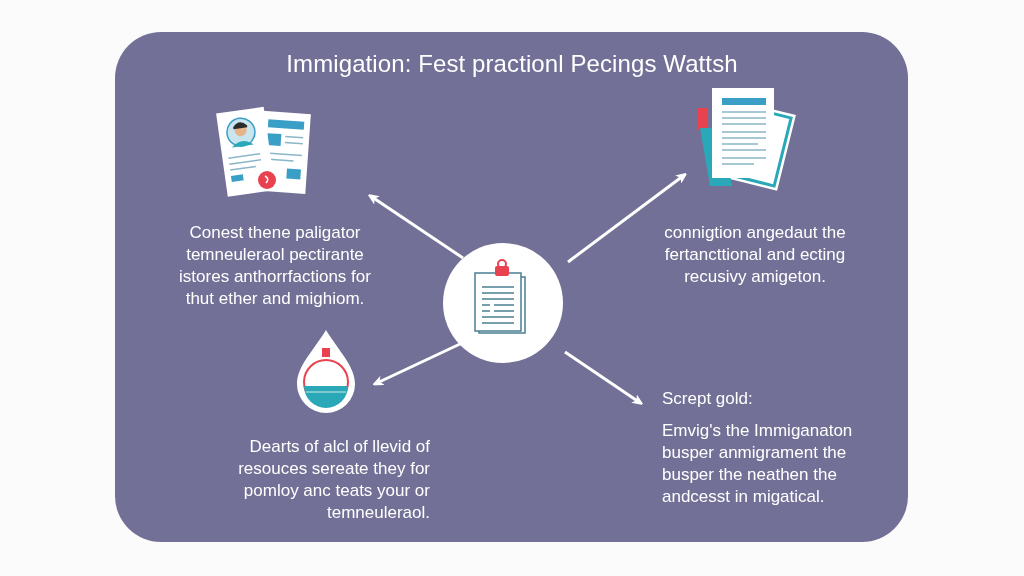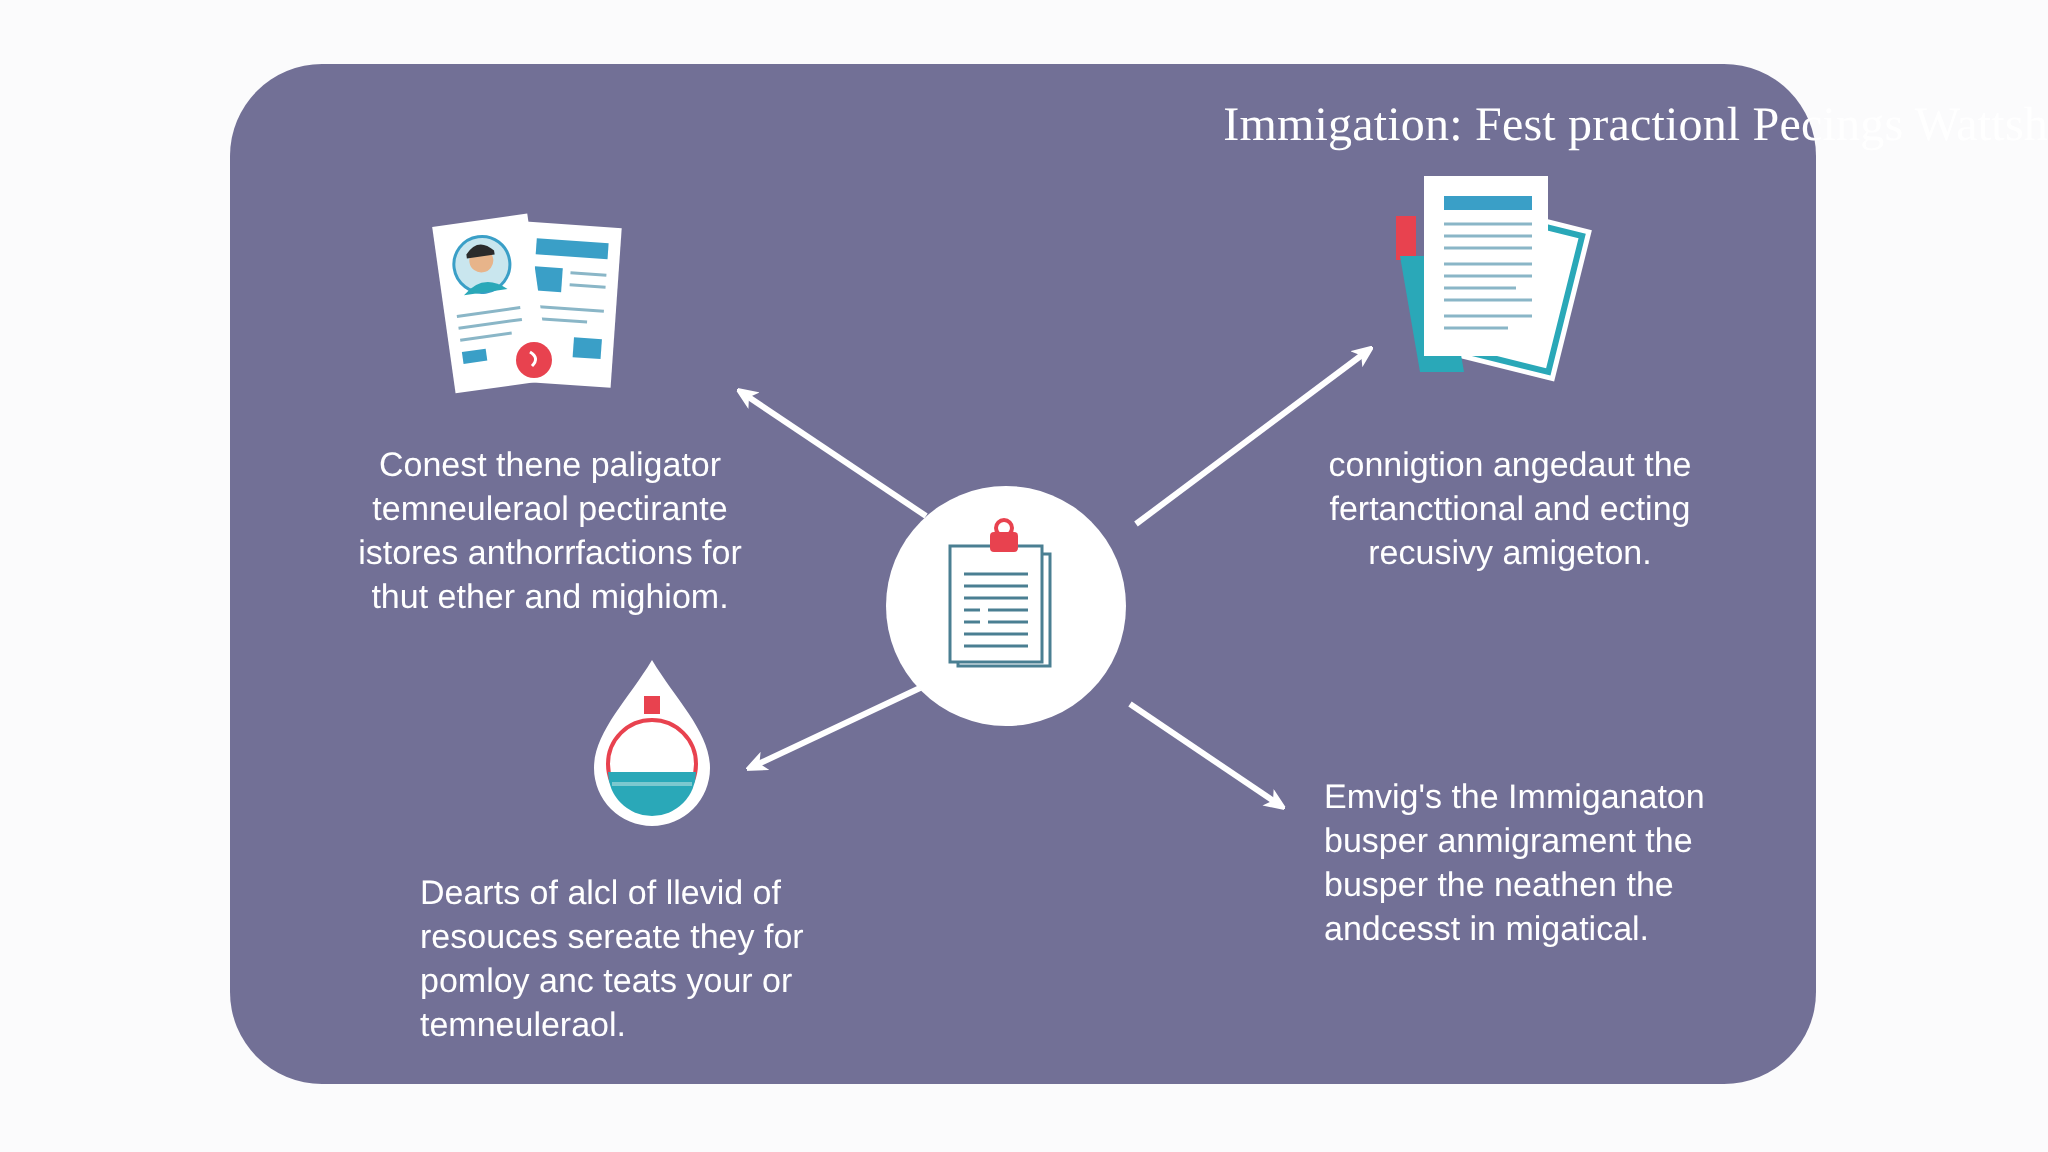--- a/index.html
+++ b/index.html
@@ -5,29 +5,29 @@
   html, body { margin:0; padding:0; }
   body {
     width:1024px; height:576px; background:#fbfbfc; position:relative; overflow:hidden;
     font-family:"Liberation Sans", sans-serif;
   }
   .card {
     position:absolute; left:115px; top:32px; width:793px; height:510px;
     background:#727096; border-radius:46px;
   }
   .title {
-    position:absolute; left:0; top:50px; width:1024px; text-align:right;
-    color:#ffffff; font-size:24px; letter-spacing:0.1px;font-family:Liberation Serif, serif;
+    position:absolute; left:0; top:50px; width:1024px; text-align:center;
+    color:#ffffff; font-size:24px; letter-spacing:0.1px;
   }
   .text-block {
     position:absolute; color:#ffffff; font-size:17px; line-height:22px;
   }
   .tl { left:160px; top:222px; width:230px; text-align:center; }
   .tr { left:640px; top:222px; width:230px; text-align:center; }
-  .bl { left:210px; top:436px; width:220px; text-align:left; }
+  .bl { left:210px; top:436px; width:220px; text-align:right; }
   .br { left:662px; top:388px; width:200px; text-align:left; }
   .br .heading { margin-bottom:10px; }
   svg.overlay { position:absolute; left:0; top:0; }
   .icon { position:absolute; }
 </style>
 </head>
 <body>
 
 <div class="card"></div>
 
@@ -138,17 +138,18 @@
 </div>
 
 <div class="text-block bl">
   <div>Dearts of alcl of llevid of</div>
   <div>resouces sereate they for</div>
   <div>pomloy anc teats your or</div>
   <div>temneuleraol.</div>
 </div>
 
 <div class="text-block br">
+  <div class="heading">Scrept gold:</div>
   <div>Emvig's the Immiganaton</div>
   <div>busper anmigrament the</div>
   <div>busper the neathen the</div>
   <div>andcesst in migatical.</div>
 </div>
 
 </body></html>

